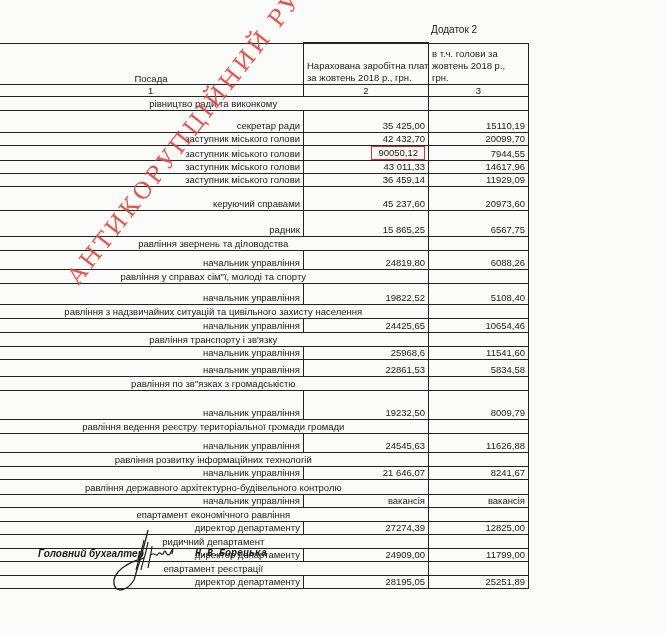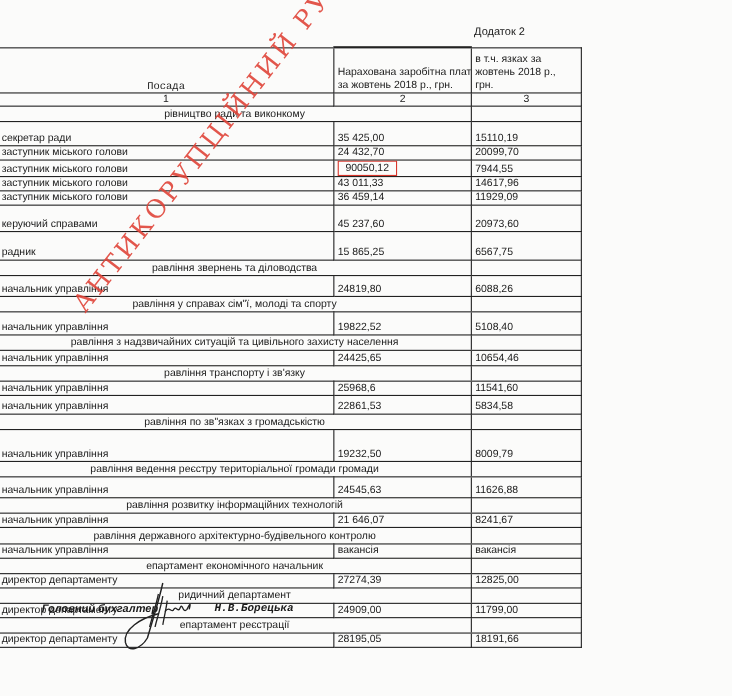--- a/index.html
+++ b/index.html
@@ -18,26 +18,26 @@
       border-collapse: collapse; table-layout: fixed;
       width: 530px; font-size: 9.5px;
     }
     table.salary td, table.salary th {
       border: 1px solid #222; padding: 0 3px; vertical-align: bottom;
       white-space: nowrap; overflow: hidden; font-weight: normal;
     }
     table.salary col.c1 { width: 305px; }
     table.salary col.c2 { width: 125px; }
     table.salary col.c3 { width: 100px; }
-    th.pos { text-align: center; height: 40px; border-left: none; border-top-width: 2px; font-family: Liberation Mono, monospace; }
+    th.pos { text-align: center; height: 40px; border-left: none; border-top-width: 2px; }
     th.hdr { text-align: left; vertical-align: middle; line-height: 12px; font-size: 9.5px; }
     .numrow td { text-align: center; font-weight: bold; height: 11px; line-height: 11px; }
     tr.section td { height: 13px; line-height: 13px; }
     tr.section td.name { text-align: center; padding-left: 3px; border-left: none; border-right: none; }
-    tr.item td { text-align: left; line-height: 12px; margin-top: 39px; }
+    tr.item td { text-align: right; line-height: 12px; margin-top: 39px; }
     tr.item td.first { border-left: none; }
     td.first { border-left: none !important; }
     .highlight {
       display: inline-block; border: 1.5px solid #d9362b; padding: 0 6px; line-height: 12px;
     }
     .signature-row {
       position: absolute; left: 38px; top: 548px; font-size: 10px; font-weight: bold; font-style: italic;
     }
     .signature-row .role { position: absolute; left: 0; top: 0; white-space: nowrap; }
     .signature-row .name { position: absolute; left: 157px; top: 0; white-space: nowrap; font-family: Liberation Mono, monospace; }
@@ -64,21 +64,21 @@
         <col class="c3">
       </colgroup>
     <thead>
       <tr>
         <th class="pos">Посада</th>
         <th class="hdr" style="border-top-width:2px;">
           <div>Нарахована заробітна плата</div>
           <div>за жовтень  2018 р., грн.</div>
         </th>
         <th class="hdr">
-          <div>в т.ч. язках за</div>
+          <div>в т.ч. голови за</div>
           <div>жовтень 2018 р.,</div>
           <div>грн.</div>
         </th>
       </tr>
       <tr class="numrow">
         <td class="first">1</td>
         <td>2</td>
         <td>3</td>
       </tr>
     </thead>
@@ -88,21 +88,21 @@
         <td class="name" colspan="2">рівництво ради та виконкому</td>
         <td></td>
       </tr>
       <tr class="item" style="height:22px">
         <td class="first">секретар ради</td>
         <td>35 425,00</td>
         <td>15110,19</td>
       </tr>
       <tr class="item" style="height:13px">
         <td class="first">заступник міського голови</td>
-        <td>24 432,70</td>
+        <td>42 432,70</td>
         <td>20099,70</td>
       </tr>
       <tr class="item" style="height:13px">
         <td class="first">заступник міського голови</td>
         <td><span class="highlight">90050,12</span></td>
         <td>7944,55</td>
       </tr>
       <tr class="item" style="height:13px">
         <td class="first">заступник міського голови</td>
         <td>43 011,33</td>
@@ -204,21 +204,21 @@
         <td class="name" colspan="2">равління державного архітектурно-будівельного контролю</td>
         <td></td>
       </tr>
       <tr class="item" style="height:12px">
         <td class="first">начальник управління</td>
         <td>вакансія</td>
         <td>вакансія</td>
       </tr>
 
       <tr class="section" style="height:10px">
-        <td class="name" colspan="2">епартамент економічного начальник</td>
+        <td class="name" colspan="2">епартамент економічного равління</td>
         <td></td>
       </tr>
       <tr class="item" style="height:12px">
         <td class="first">директор департаменту</td>
         <td>27274,39</td>
         <td>12825,00</td>
       </tr>
 
       <tr class="section" style="height:10px">
         <td class="name" colspan="2">ридичний департамент</td>
@@ -230,21 +230,21 @@
         <td>11799,00</td>
       </tr>
 
       <tr class="section" style="height:10px">
         <td class="name" colspan="2">епартамент реєстрації</td>
         <td></td>
       </tr>
       <tr class="item" style="height:12px">
         <td class="first">директор департаменту</td>
         <td>28195,05</td>
-        <td>18191,66</td>
+        <td>25251,89</td>
       </tr>
     </tbody>
   </table>
 
   <div class="signature-row">
     <span class="role">Головний бухгалтер</span>
     <span class="name">Н.В.Борецька</span>
   </div>
 
   <svg class="sig-svg" width="90" height="70" viewBox="0 0 90 70">

